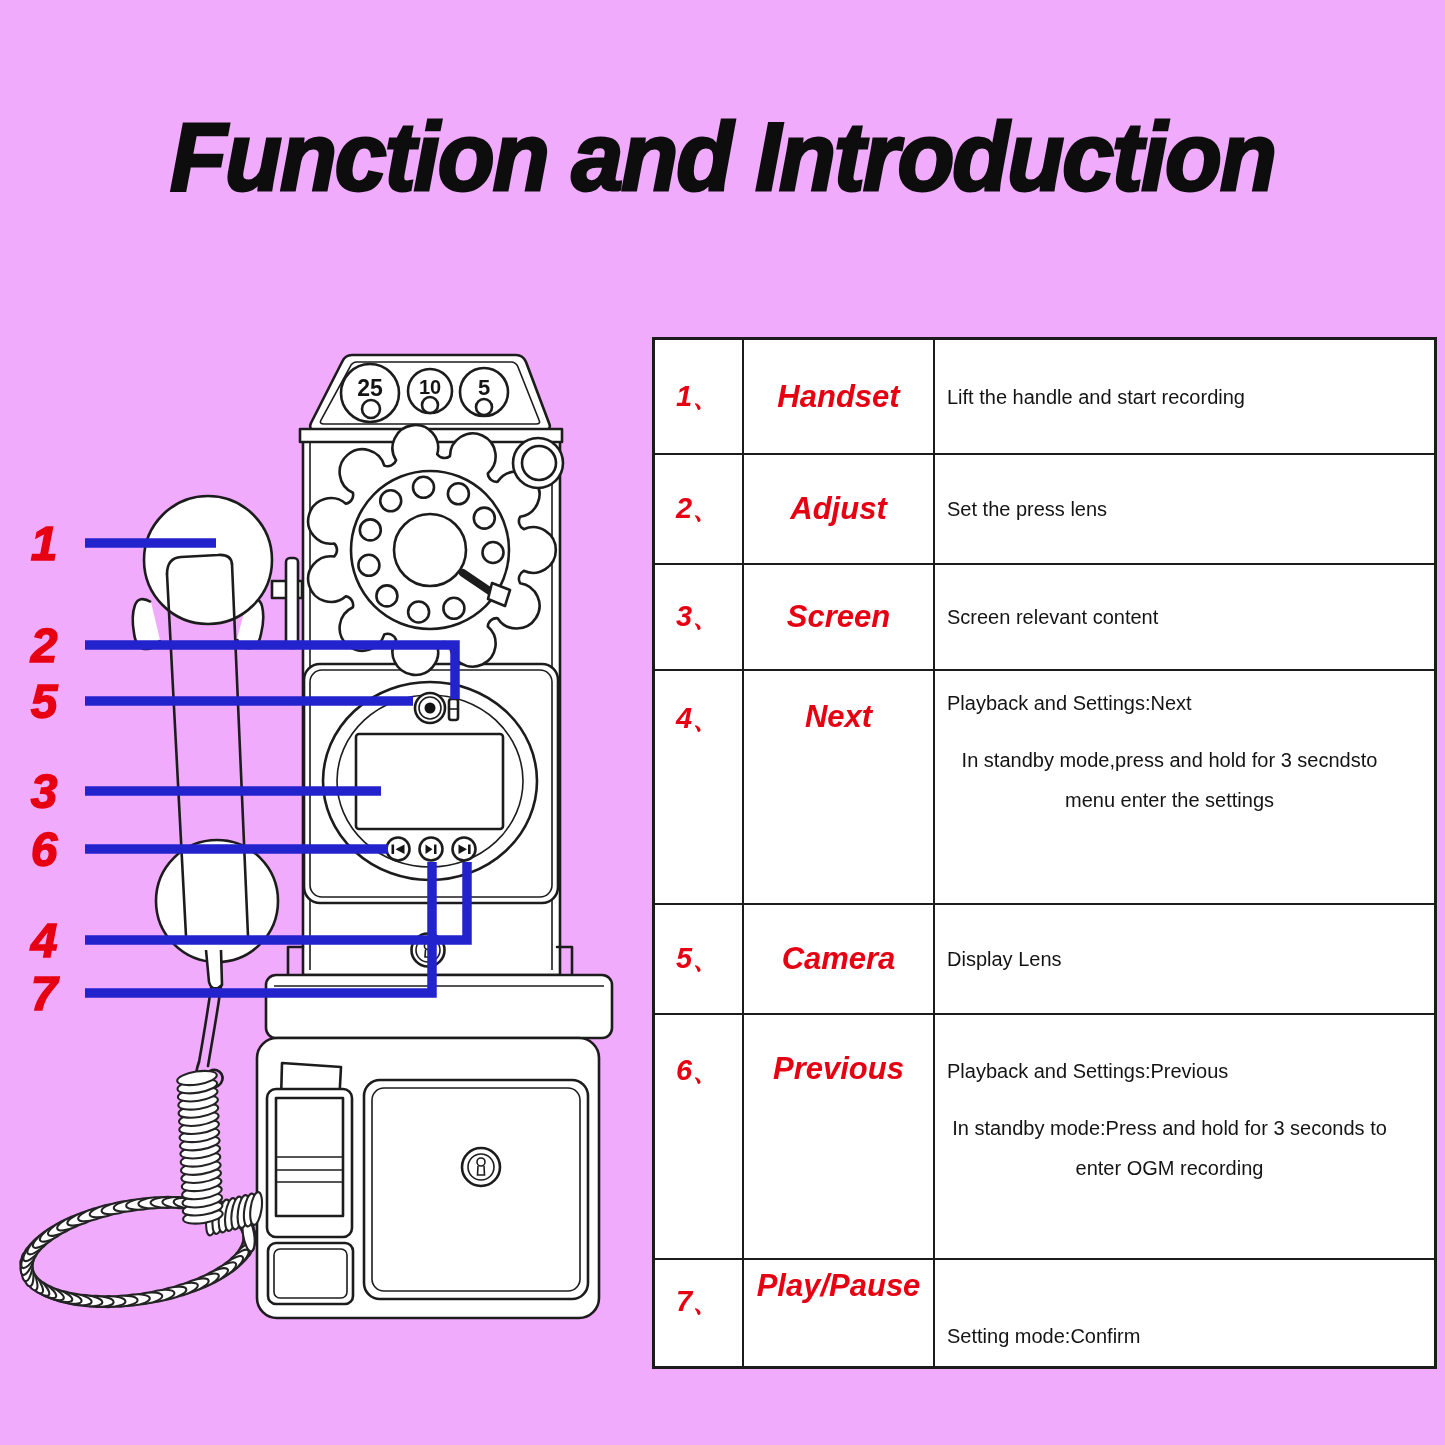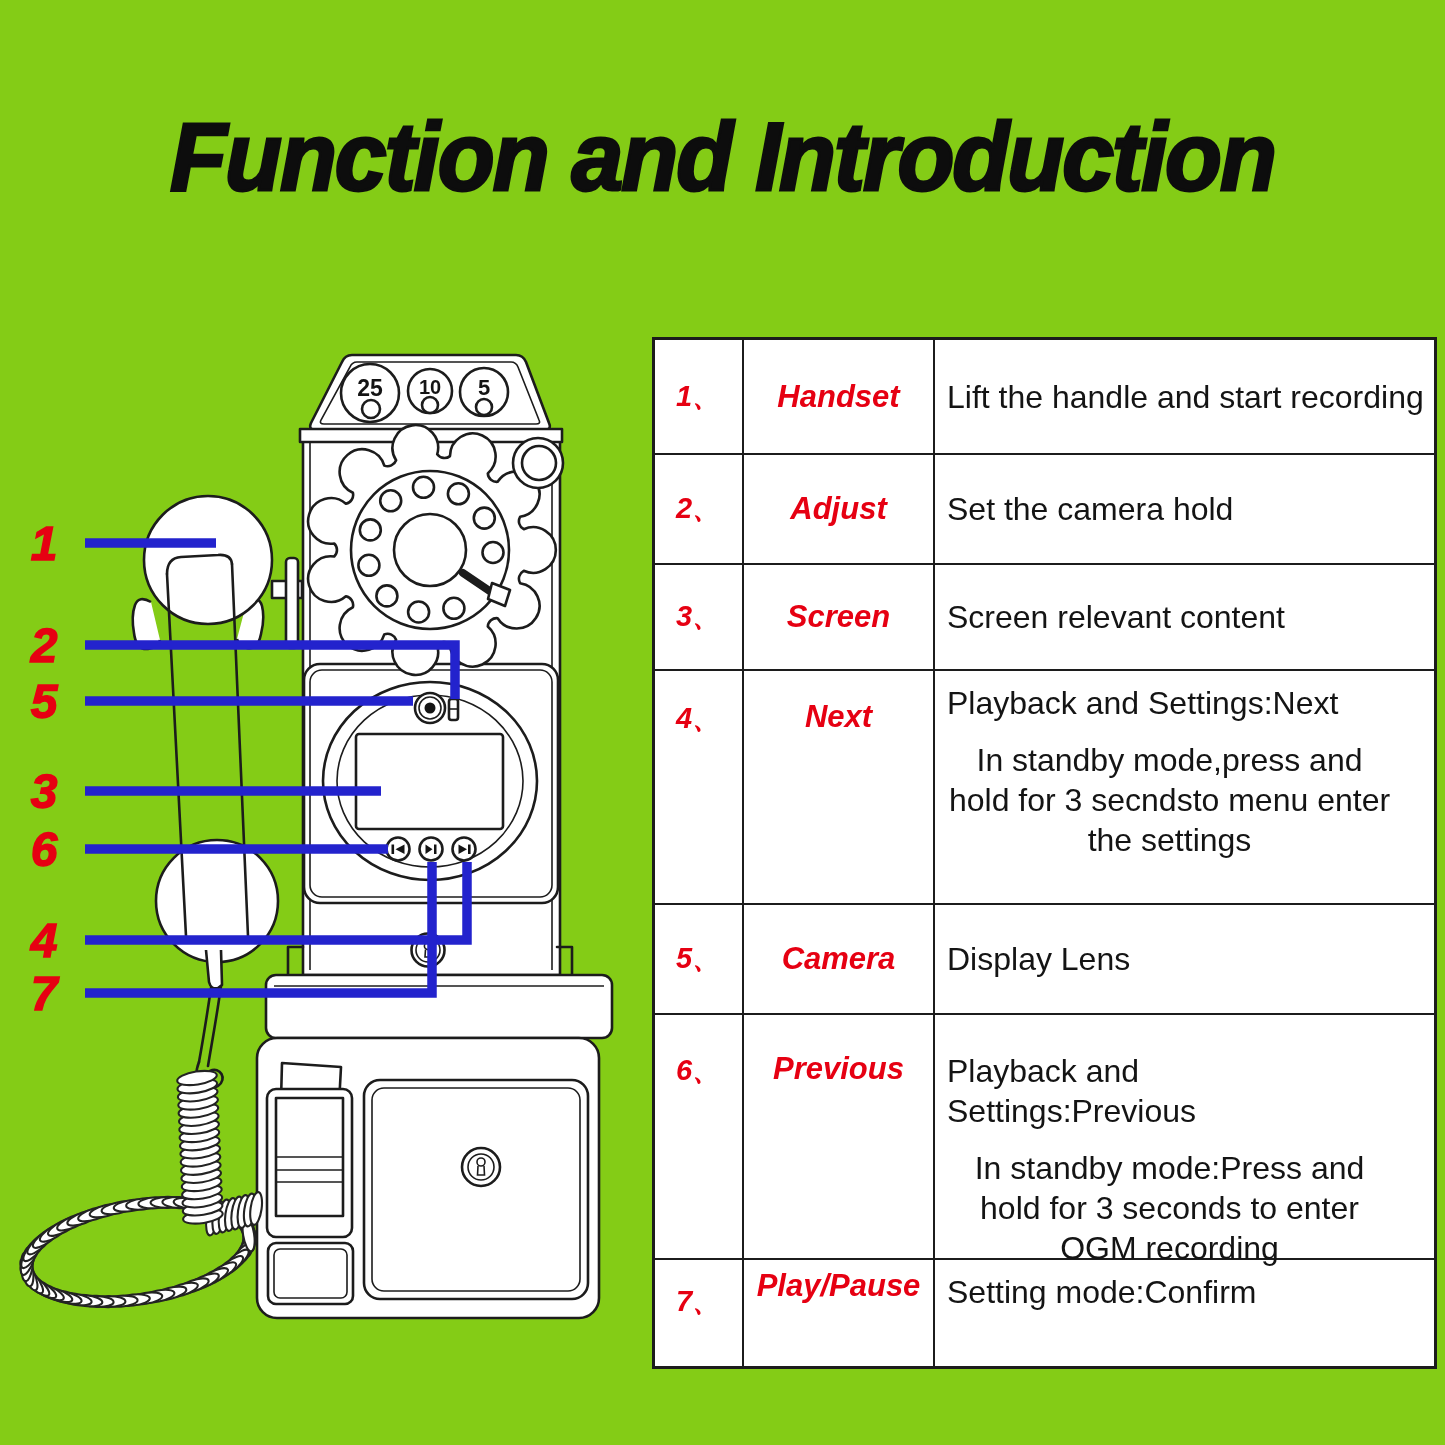--- a/index.html
+++ b/index.html
@@ -1,17 +1,17 @@
 <!DOCTYPE html>
 <html><head>
 <meta charset="utf-8">
 <style>
   html,body{margin:0;padding:0;background:#fff;}
   body{width:1445px;height:1445px;font-family:"Liberation Sans",sans-serif;}
-  .canvas{position:relative;width:1445px;height:1445px;overflow:hidden;background:#84cc16;}
+  .canvas{position:relative;width:1445px;height:1445px;overflow:hidden;background:#f0abfc;}
 
   .title{
     position:absolute;left:0;top:102px;width:1445px;text-align:center;
     font-size:96px;font-weight:bold;font-style:italic;color:#0d0d0d;
     -webkit-text-stroke:3px #0d0d0d;letter-spacing:-2px;
     transform:scaleX(.97);white-space:nowrap;
   }
 
   svg.diagram{position:absolute;left:0;top:0;}
 
@@ -36,21 +36,21 @@
   .cell{box-sizing:border-box;display:flex;align-items:center;}
   .cell.top{align-items:flex-start;}
   .c-num{width:89px;border-right:2.5px solid #1c1c1c;justify-content:center;
          font-size:29px;font-weight:bold;font-style:italic;color:#e60012;}
   .c-name{width:191px;border-right:2.5px solid #1c1c1c;justify-content:center;
           font-size:31px;font-weight:bold;color:#e60012;font-style:italic;}
   .c-desc{flex:1;flex-direction:column;justify-content:center;align-items:flex-start;
           padding:0 10px 0 12px;color:#141414;}
   .c-desc.top{justify-content:flex-start;}
   .c-desc.multi{padding-right:42px;}
-  .c-desc p{margin:0;font-size:32px;line-height:40px;}
+  .c-desc p{margin:0;font-size:20px;line-height:40px;}
   .c-desc p + p{margin-top:17px;text-align:center;}
 </style>
 </head>
 <body>
 
 <div class="canvas">
 
   <div class="title">Function and Introduction</div>
 
   <svg class="diagram" width="1445" height="1445" viewBox="0 0 1445 1445">
@@ -333,21 +333,21 @@
         </div>
       </div>
       <div class="t-row" style="height: 110px;">
         <div class="cell c-num">
           <span>2、</span>
         </div>
         <div class="cell c-name">
           <span>Adjust</span>
         </div>
         <div class="cell c-desc">
-          <p>Set the camera hold</p>
+          <p>Set the press lens</p>
         </div>
       </div>
       <div class="t-row" style="height: 106px;">
         <div class="cell c-num">
           <span>3、</span>
         </div>
         <div class="cell c-name">
           <span>Screen</span>
         </div>
         <div class="cell c-desc">
@@ -389,18 +389,18 @@
           <p>In standby mode:Press and hold for 3 seconds to enter OGM recording</p>
         </div>
       </div>
       <div class="t-row" style="height: 109px;">
         <div class="cell c-num top" style="padding-top: 22px;">
           <span>7、</span>
         </div>
         <div class="cell c-name top" style="padding-top: 8px;">
           <span>Play/Pause</span>
         </div>
-        <div class="cell c-desc top" style="padding-top: 12px;">
+        <div class="cell c-desc top" style="padding-top: 18px; margin-top: 38px;">
           <p>Setting mode:Confirm</p>
         </div>
       </div>
     </div>
 </div>
 
 </body></html>

